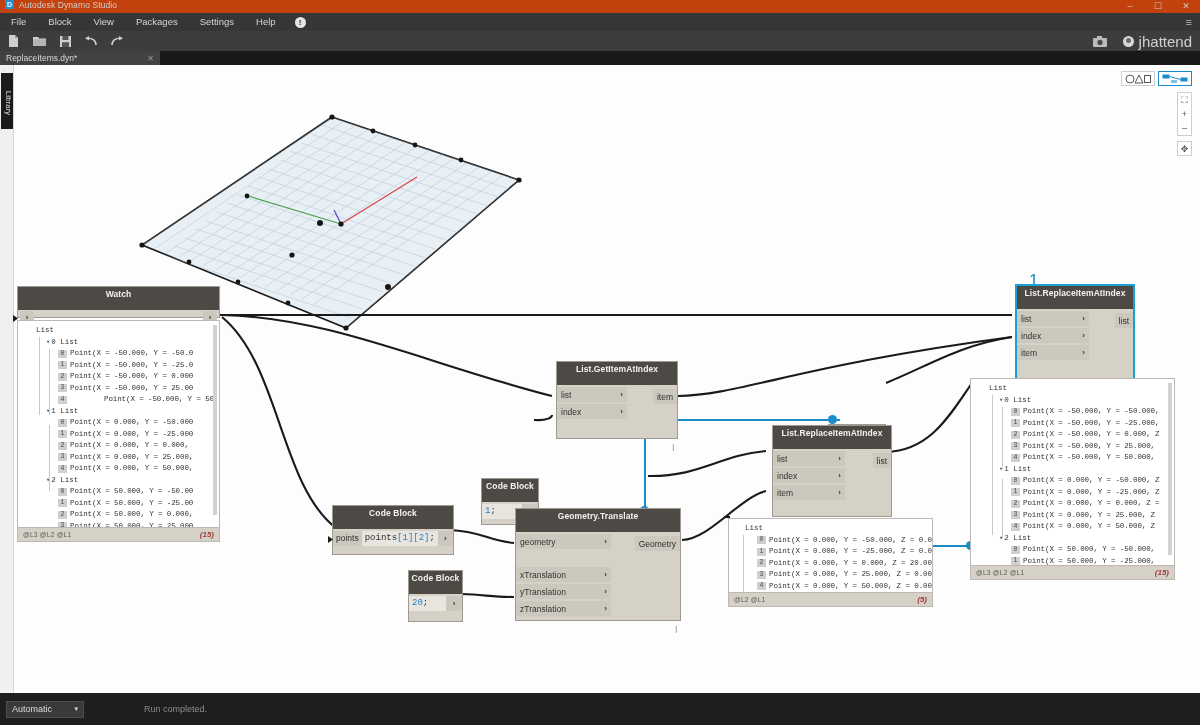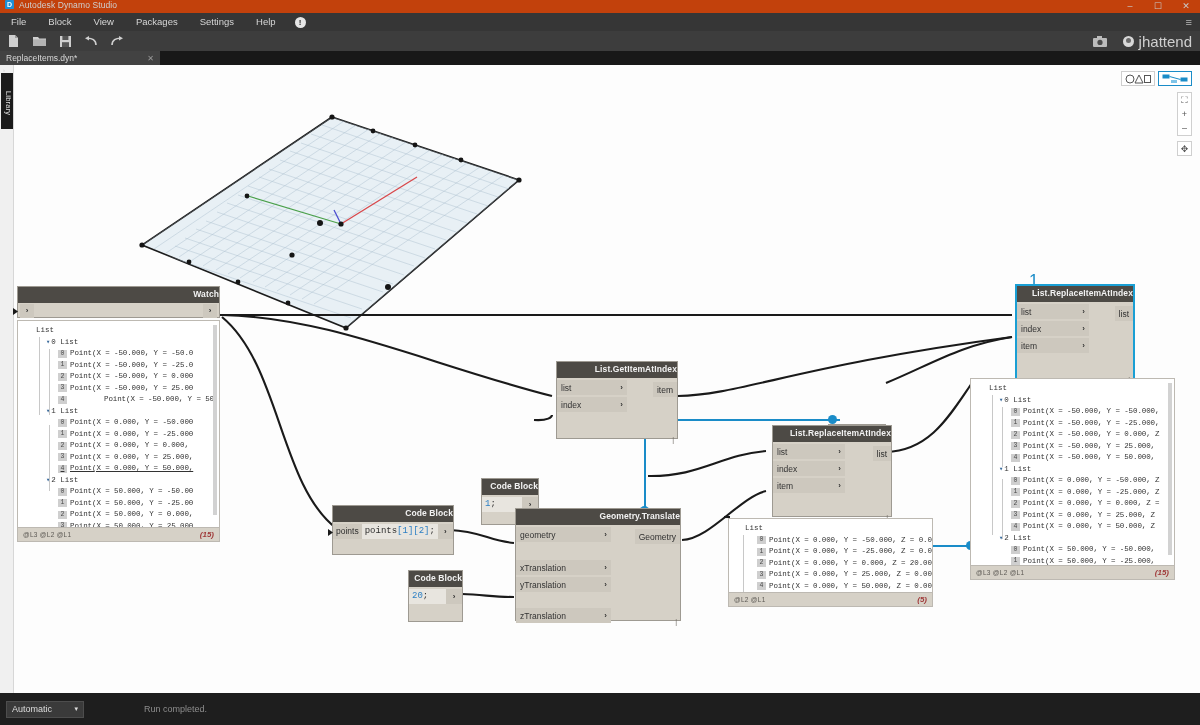--- a/index.html
+++ b/index.html
@@ -129,21 +129,21 @@
   .node{
     position:absolute;
     background:#d6d1c7;
     border:1px solid #9e9a92;
     font-size:8.5px;
     color:#2f2f2f;
   }
   .node.selected{ border:2px solid #1a9fd4; }
   .node-hdr{
     background:#4d4a45; color:#f2f2f2; font-weight:bold;
-    font-size:8.5px; text-align:right; height:16px; line-height:14px;
+    font-size:8.5px; text-align:center; height:23px; line-height:14px;
     letter-spacing:.1px;
   }
   .node-body{ position:relative; }
   .port-in{
     background:#cdc8be; height:15px; display:flex; align-items:center;
     margin:1.5px 0 1.5px 0; flex:0 0 auto;
   }
   .port-in .pname{ padding-left:4px; font-size:8.5px; color:#333;}
   .port-in .pchev{ margin-left:auto; padding-right:4px; font-size:8px; font-weight:bold; color:#333;}
   .port-out{
@@ -484,21 +484,21 @@
           <span class="wp-txt">Point(X = 0.000, Y = -25.000</span>
         </div>
       <div class="wp-line" style="padding-left:36px;">
           <span class="wp-idx">2</span>
           <span class="wp-txt">Point(X = 0.000, Y = 0.000,</span>
         </div>
       <div class="wp-line" style="padding-left:36px;">
           <span class="wp-idx">3</span>
           <span class="wp-txt">Point(X = 0.000, Y = 25.000,</span>
         </div>
-      <div class="wp-line" style="padding-left:36px;text-decoration:underline;">
+      <div class="wp-line" style="padding-left:36px;">
           <span class="wp-idx">4</span>
           <span class="wp-txt">Point(X = 0.000, Y = 50.000,</span>
         </div>
 
       <div class="wp-line" style="padding-left:24px;">
         <span class="wp-caret">▾</span>
           <span>2 List</span>
       </div>
       <div class="wp-line" style="padding-left:36px;">
           <span class="wp-idx">0</span>
@@ -752,21 +752,21 @@
         <span class="pchev">›</span>
       </div>
       <div class="port-in" style="width:95px;margin-top:18px;">
         <span class="pname">xTranslation</span>
         <span class="pchev">›</span>
       </div>
       <div class="port-in" style="width:95px;margin-top:2px;">
         <span class="pname">yTranslation</span>
         <span class="pchev">›</span>
       </div>
-      <div class="port-in" style="width:95px;margin-top:16px;text-align:right;">
+      <div class="port-in" style="width:95px;margin-top:2px;text-align:right;">
         <span class="pname">zTranslation</span>
         <span class="pchev">›</span>
       </div>
       <div class="port-out" style="top:2px;">Geometry</div>
       <div class="node-foot">|</div>
     </div>
   </div>
 
   <div class="vp-tools">
     <div class="vp-box">

